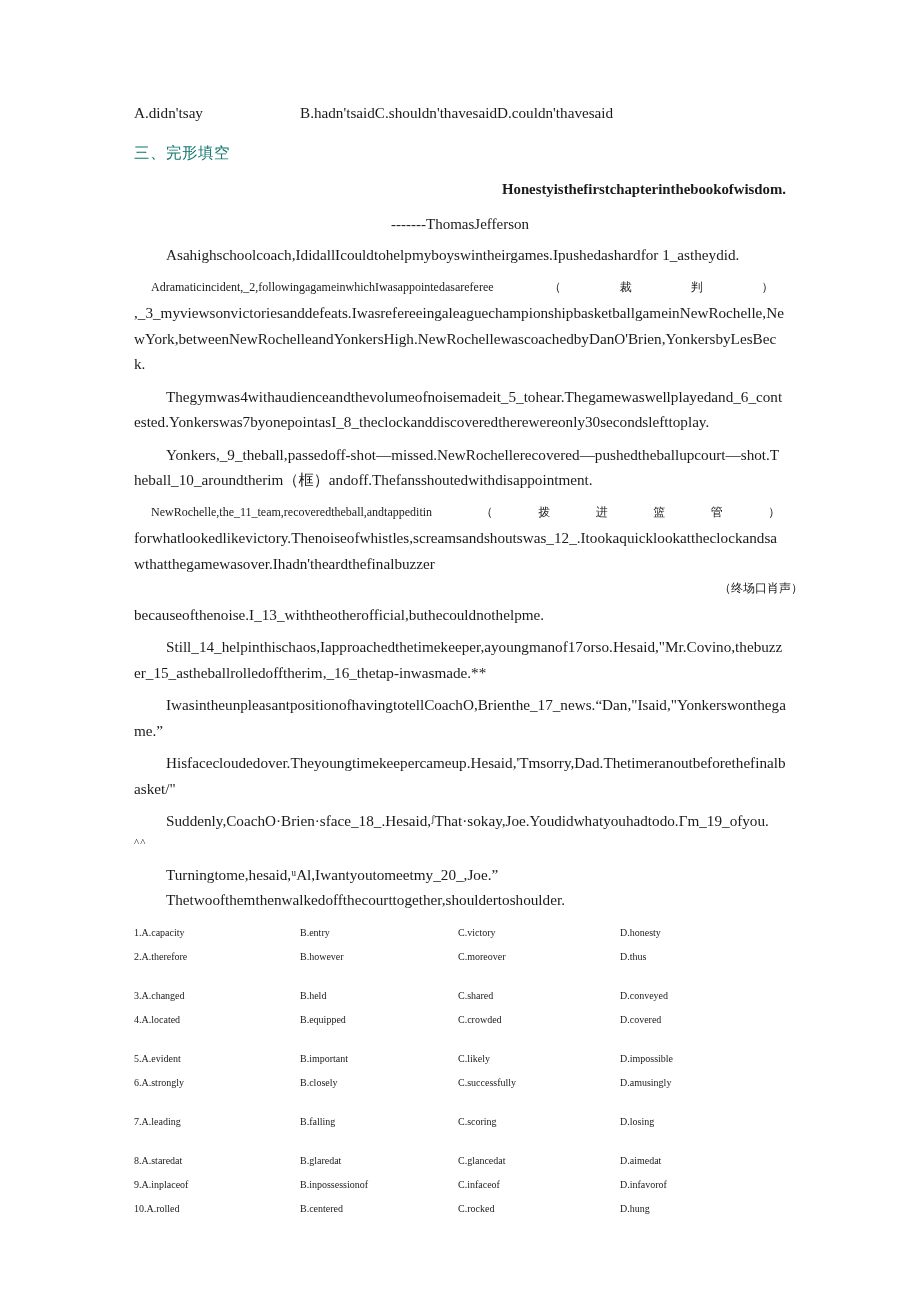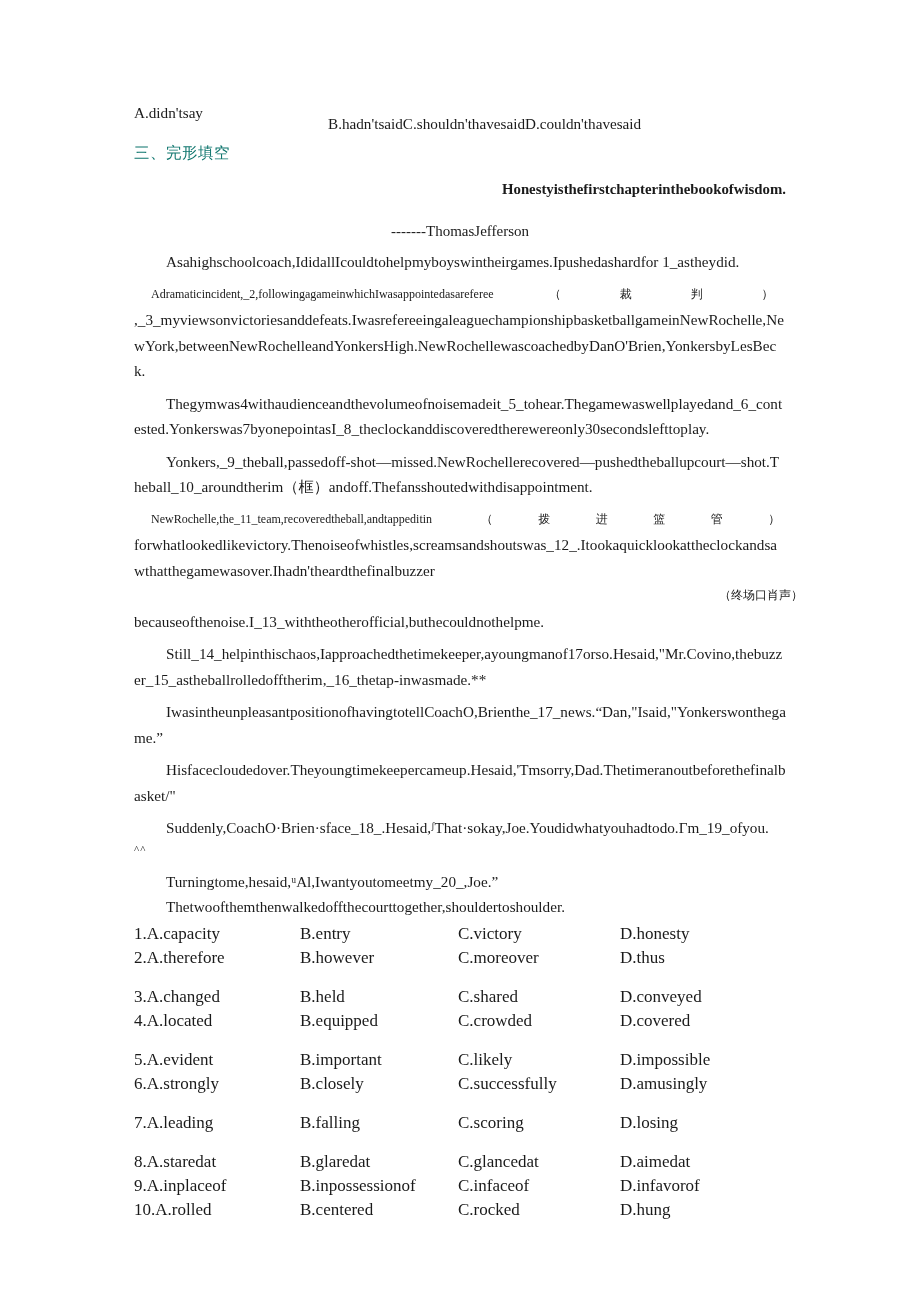--- a/index.html
+++ b/index.html
@@ -39,21 +39,21 @@
   }
   .para .indent { display: inline-block; width: 32px; }
 
   
   .prev-answers {
     position: relative;
     height: 24px;
     font-size: 15.2px;
   }
   .prev-answers .colA { position: absolute; left: 0; top: 0; }
-  .prev-answers .colB { position: absolute; left: 166px; top: 11px; white-space: nowrap; margin-left: 28px; }
+  .prev-answers .colB { position: absolute; left: 166px; top: 0; white-space: nowrap; }
 
   
   .section-heading {
     color: #0f766e;
     font-size: 15.5px;
     line-height: 22px;
     margin-top: 14px;
     font-family: "DejaVu Sans", "Liberation Sans", sans-serif;
     letter-spacing: 0.5px;
   }
@@ -63,21 +63,21 @@
     text-align: right;
     font-weight: bold;
     font-size: 14.8px;
     line-height: 22px;
     margin-top: 14px;
   }
   .passage-attrib {
     text-align: center;
     font-size: 15px;
     line-height: 22px;
-    margin-top: 20px;
+    margin-top: 13px;
   }
 
   
   .jline {
     display: flex;
     font-size: 12px;
     line-height: 25.5px;
     width: 100%;
     margin-left: 17px;
   }
@@ -94,22 +94,22 @@
   .block { margin-top: 7px; }
 
   .stray {
     font-size: 11px;
     line-height: 16px;
     letter-spacing: 1px;
   }
 
   
   .options {
-    margin-top: 2px;
-    font-size: 17px;
+    margin-top: 8px;
+    font-size: 10px;
   }
   .opt-group { margin-bottom: 15px; }
   .opt-row {
     display: flex;
     line-height: 24px;
     white-space: nowrap;
   }
   .opt-row .c-a { width: 166px; flex: 0 0 166px; }
   .opt-row .c-b { width: 158px; flex: 0 0 158px; }
   .opt-row .c-c { width: 162px; flex: 0 0 162px; }

